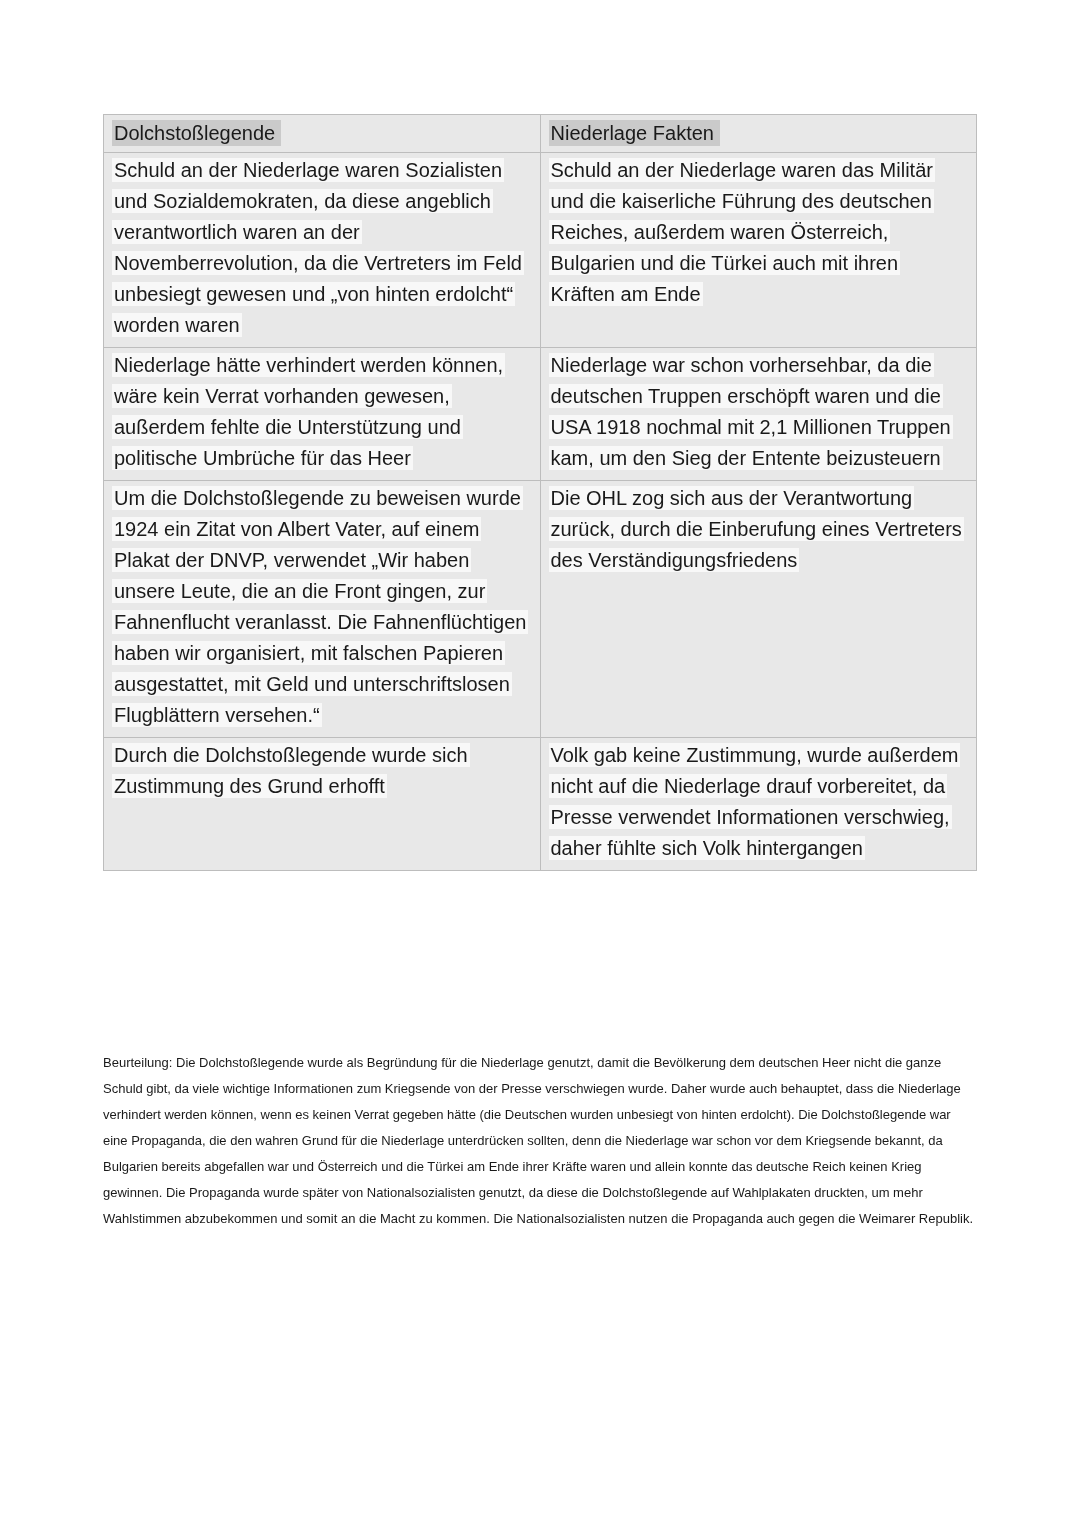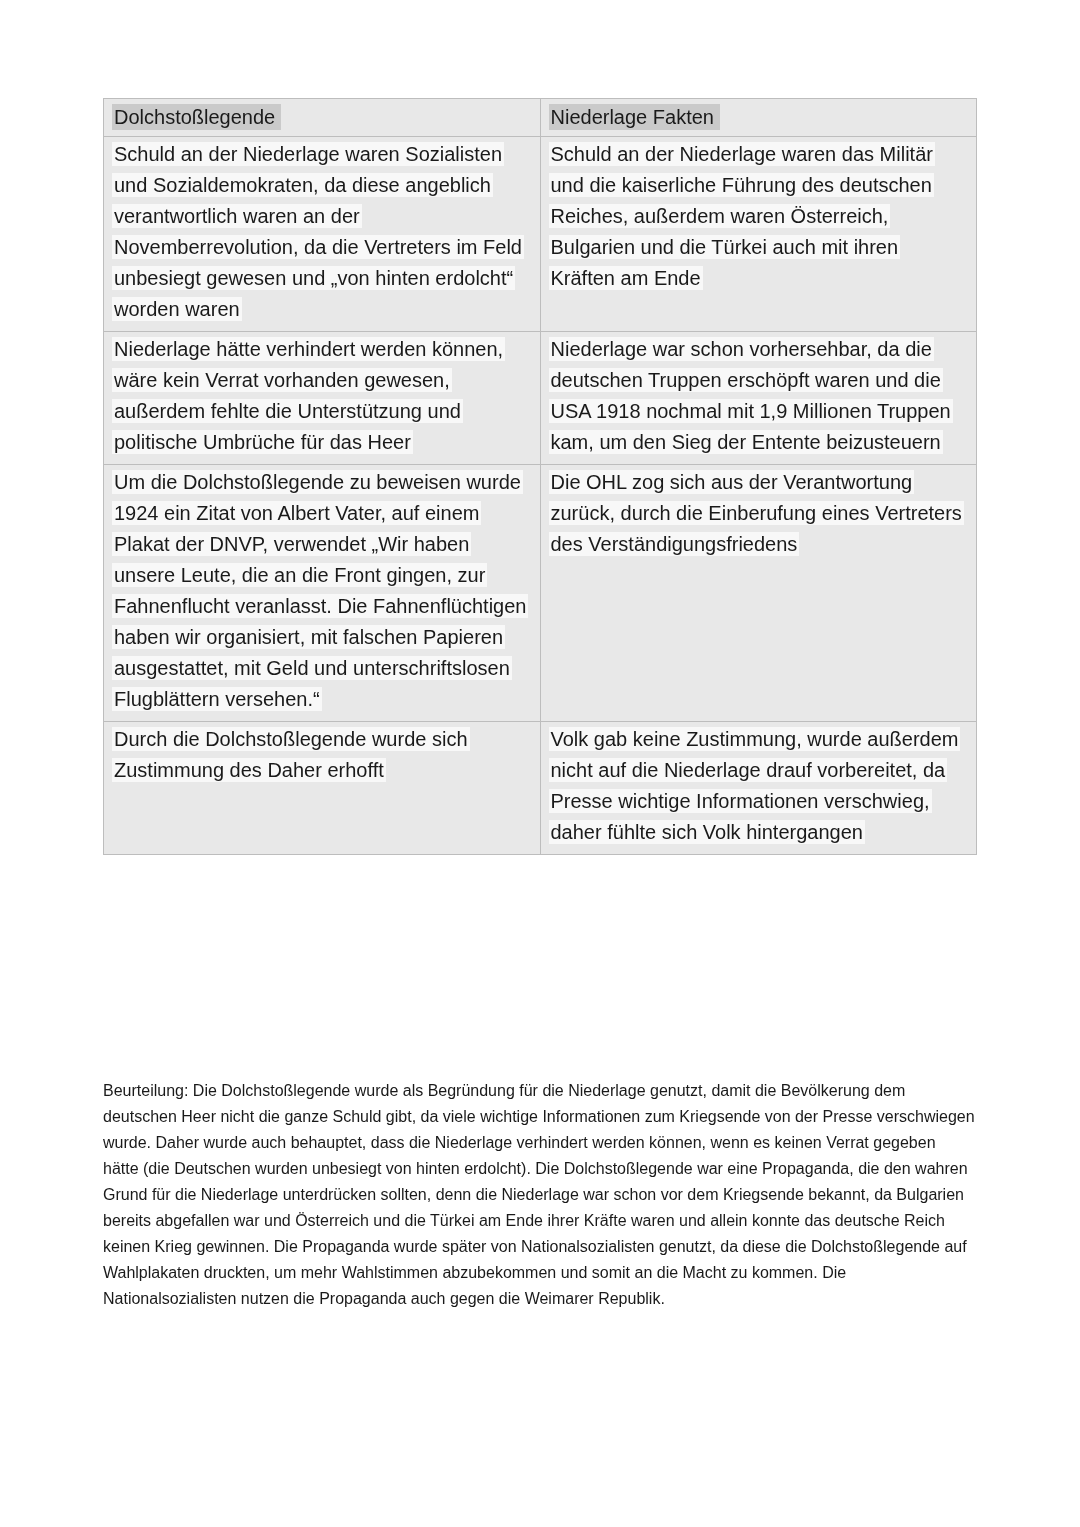--- a/index.html
+++ b/index.html
@@ -19,21 +19,21 @@
   .page {
     position: relative;
     width: 1080px;
     height: 1527px;
     background: var(--page-bg);
     overflow: hidden;
   }
   .comparison-table {
     position: absolute;
     left: 103px;
-    top: 98px;
+    top: 114px;
     width: 874px;
     border-collapse: collapse;
     background: var(--table-bg);
     table-layout: fixed;
   }
   .comparison-table th,
   .comparison-table td {
     width: 50%;
     vertical-align: top;
     text-align: left;
@@ -55,24 +55,23 @@
   }
   .hl-head {
     background: var(--header-highlight);
     padding: 2px 6px 2px 2px;
   }
   .assessment {
     position: absolute;
     left: 103px;
     top: 1050px;
     width: 872px;
-    font-size: 16px;
+    font-size: 13px;
     line-height: 26px;
     color: var(--text-color);
-    margin-top: 28px;
   }
 </style>
 </head>
 <body>
 
 <div class="page">
 
   <table class="comparison-table">
     <thead>
       <tr>
@@ -91,37 +90,37 @@
         </td>
         <td>
           <span class="hl">Schuld an der Niederlage waren das Militär und die kaiserliche Führung des deutschen Reiches, außerdem waren Österreich, Bulgarien und die Türkei auch mit ihren Kräften am Ende</span>
         </td>
       </tr>
       <tr>
         <td>
           <span class="hl">Niederlage hätte verhindert werden können, wäre kein Verrat vorhanden gewesen, außerdem fehlte die Unterstützung und politische Umbrüche für das Heer</span>
         </td>
         <td>
-          <span class="hl">Niederlage war schon vorhersehbar, da die deutschen Truppen erschöpft waren und die USA 1918 nochmal mit 1,9 Millionen Truppen kam, um den Sieg der Entente beizusteuern</span>
+          <span class="hl">Niederlage war schon vorhersehbar, da die deutschen Truppen erschöpft waren und die USA 1918 nochmal mit 2,1 Millionen Truppen kam, um den Sieg der Entente beizusteuern</span>
         </td>
       </tr>
       <tr>
         <td>
           <span class="hl">Um die Dolchstoßlegende zu beweisen wurde 1924 ein Zitat von Albert Vater, auf einem Plakat der DNVP, verwendet „Wir haben unsere Leute, die an die Front gingen, zur Fahnenflucht veranlasst. Die Fahnenflüchtigen haben wir organisiert, mit falschen Papieren ausgestattet, mit Geld und unterschriftslosen Flugblättern versehen.“</span>
         </td>
         <td>
           <span class="hl">Die OHL zog sich aus der Verantwortung zurück, durch die Einberufung eines Vertreters des Verständigungsfriedens</span>
         </td>
       </tr>
       <tr>
         <td>
-          <span class="hl">Durch die Dolchstoßlegende wurde sich Zustimmung des Daher erhofft</span>
+          <span class="hl">Durch die Dolchstoßlegende wurde sich Zustimmung des Grund erhofft</span>
         </td>
         <td>
-          <span class="hl">Volk gab keine Zustimmung, wurde außerdem nicht auf die Niederlage drauf vorbereitet, da Presse wichtige Informationen verschwieg, daher fühlte sich Volk hintergangen</span>
+          <span class="hl">Volk gab keine Zustimmung, wurde außerdem nicht auf die Niederlage drauf vorbereitet, da Presse verwendet Informationen verschwieg, daher fühlte sich Volk hintergangen</span>
         </td>
       </tr>
     </tbody>
   </table>
 
   <p class="assessment">
     <span>Beurteilung: Die Dolchstoßlegende wurde als Begründung für die Niederlage genutzt, damit die Bevölkerung dem deutschen Heer nicht die ganze Schuld gibt, da viele wichtige Informationen zum Kriegsende von der Presse verschwiegen wurde. Daher wurde auch behauptet, dass die Niederlage verhindert werden können, wenn es keinen Verrat gegeben hätte (die Deutschen wurden unbesiegt von hinten erdolcht). Die Dolchstoßlegende war eine Propaganda, die den wahren Grund für die Niederlage unterdrücken sollten, denn die Niederlage war schon vor dem Kriegsende bekannt, da Bulgarien bereits abgefallen war und Österreich und die Türkei am Ende ihrer Kräfte waren und allein konnte das deutsche Reich keinen Krieg gewinnen. Die Propaganda wurde später von Nationalsozialisten genutzt, da diese die Dolchstoßlegende auf Wahlplakaten druckten, um mehr Wahlstimmen abzubekommen und somit an die Macht zu kommen. Die Nationalsozialisten nutzen die Propaganda auch gegen die Weimarer Republik.</span>
   </p>
 
 </div>

